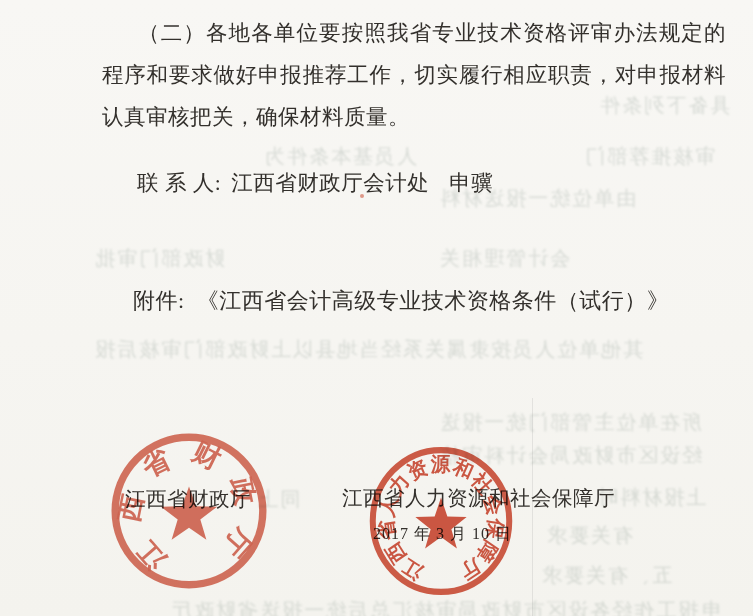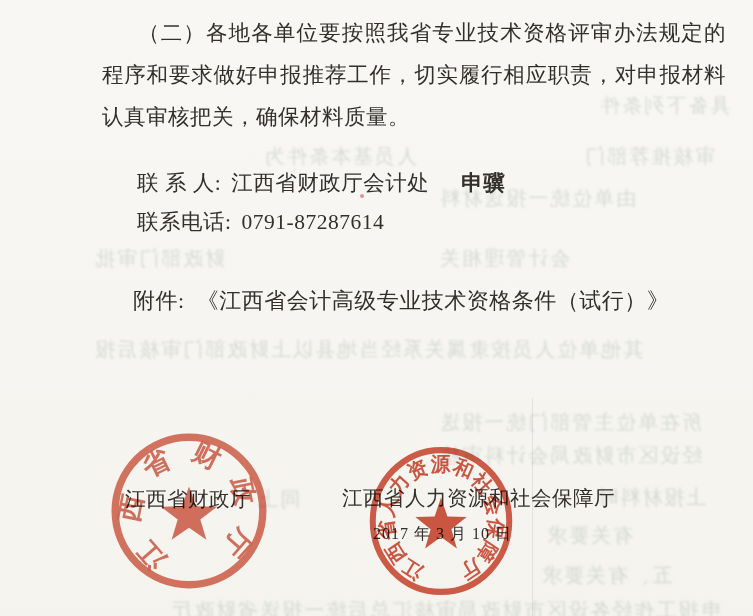--- a/index.html
+++ b/index.html
@@ -14,21 +14,21 @@
   
   .ghost{position:absolute;font-size:20px;letter-spacing:2px;color:#8e9c93;
     opacity:.30;filter:blur(1.2px);transform:scaleX(-1);white-space:nowrap;}
   
   .para{position:absolute;left:102px;top:12px;width:624px;
     font-size:21.5px;line-height:42px;letter-spacing:.5px;
     text-align:justify;text-indent:36px;}
   .contact{position:absolute;left:137px;top:164px;
     font-size:21.5px;line-height:39px;letter-spacing:.5px;white-space:nowrap;}
   .contact .val{margin-left:10px;text-align:center;}
-  .contact .name{margin-left:32px;font-weight:bold;}
+  .contact .name{margin-left:20px;}
   .attach{position:absolute;left:133px;top:286px;font-size:22px;
     letter-spacing:.5px;white-space:nowrap;}
   .attach .val{margin-left:12px;}
   .sig-left{position:absolute;left:125px;top:485px;font-size:20.5px;
     letter-spacing:.5px;white-space:nowrap;}
   .sig-right{position:absolute;left:342px;top:484px;font-size:20.5px;
     letter-spacing:.5px;white-space:nowrap;}
   .sig-date{position:absolute;left:373px;top:524px;font-size:16px;
     letter-spacing:1px;white-space:nowrap;}
   
@@ -60,23 +60,20 @@
   <span class="ghost" style="left:545px;top:522px">有关要求</span>
   <span class="ghost" style="left:540px;top:562px">五、有关要求</span>
   <span class="ghost" style="left:170px;top:597px">申报工作经各设区市财政局审核汇总后统一报送省财政厅</span>
 
   <div class="para">（二）各地各单位要按照我省专业技术资格评审办法规定的程序和要求做好申报推荐工作，切实履行相应职责，对申报材料认真审核把关，确保材料质量。</div>
 
   <div class="contact">
     <div>
       <span>联 系 人:</span><span class="val">江西省财政厅会计处</span><span class="name">申骥</span>
     </div>
-    <div>
-      <span>联系电话:</span><span class="val">0791-87287614</span>
-    </div>
   </div>
 
   <div class="attach">
     <span>附件:</span><span class="val">《江西省会计高级专业技术资格条件（试行）》</span>
   </div>
 
   <div class="sig-left">江西省财政厅</div>
   <div class="sig-right">江西省人力资源和社会保障厅</div>
   <div class="sig-date">2017 年 3 月 10 日</div>
 

